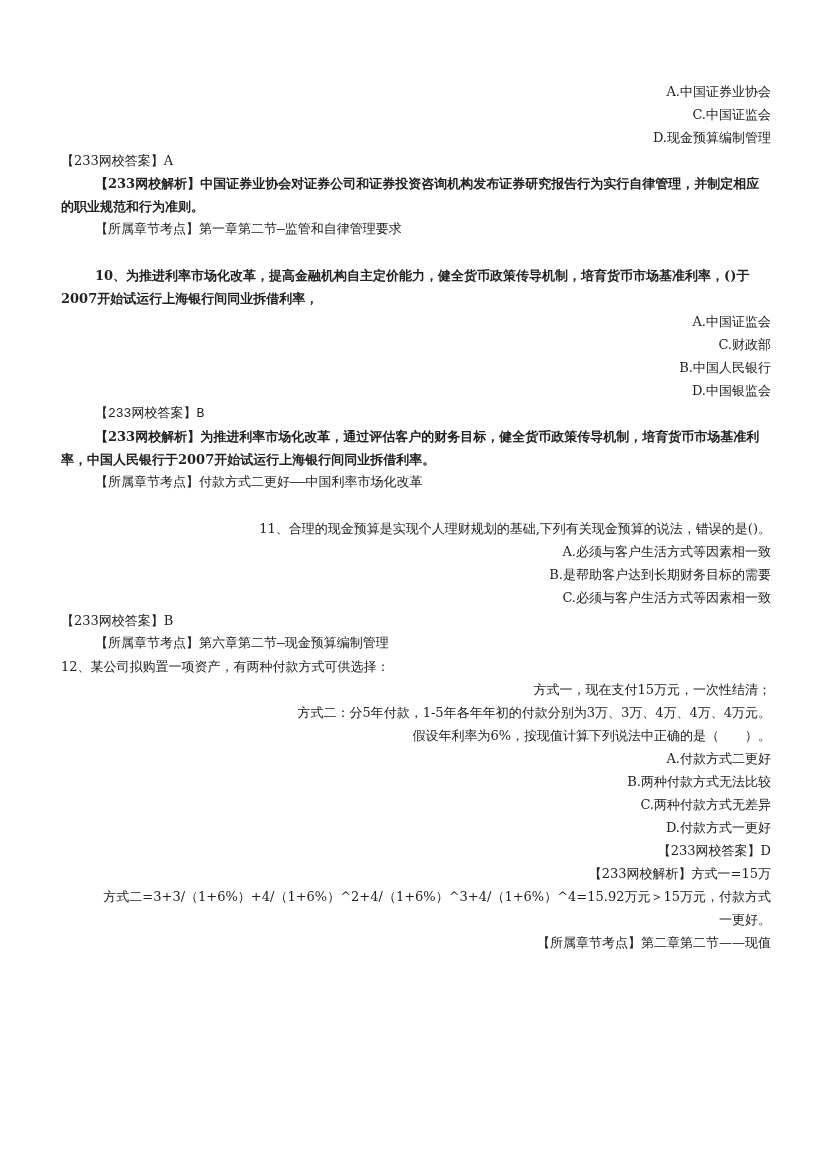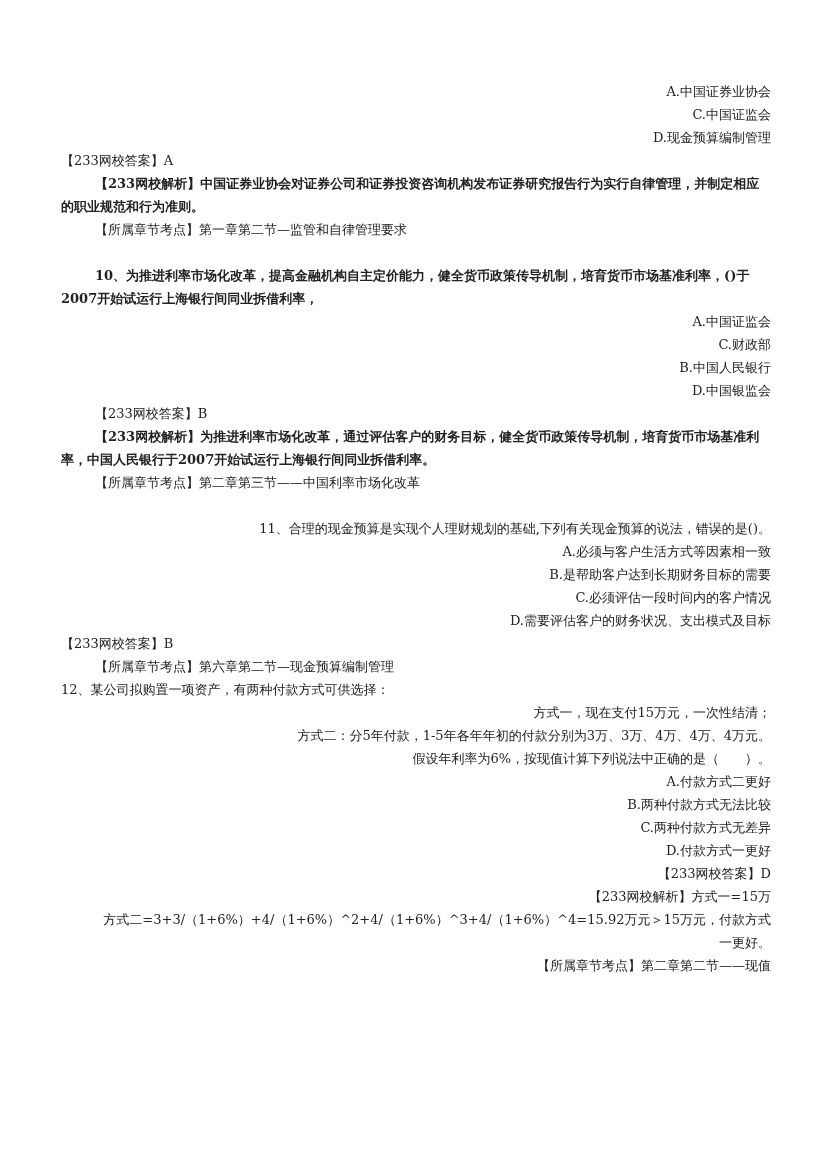--- a/index.html
+++ b/index.html
@@ -20,21 +20,21 @@
       position: absolute;
       left: 61px;
       top: 80px;
       width: 710px;
     }
     .line {
       line-height: 23px;
       white-space: normal;
     }
     .indent1 { padding-left: 30px; text-align: right; }
-    .indent2 { padding-left: 34px; }
+    .indent2 { padding-left: 34px; font-family: Liberation Mono, monospace; }
     .para {
       text-indent: 34px;
       line-height: 23px;
       font-weight: bold;
     }
     .gap { height: 23px; }
     .q-block { margin: 0; }
   </style>
 </head>
 <body>
@@ -53,31 +53,30 @@
   <div class="gap"></div>
 
   <div class="q-block">
     <div class="para">10、为推进利率市场化改革，提高金融机构自主定价能力，健全货币政策传导机制，培育货币市场基准利率，()于2007开始试运行上海银行间同业拆借利率，</div>
     <div class="line indent1">A.中国证监会</div>
     <div class="line indent1">C.财政部</div>
     <div class="line indent1">B.中国人民银行</div>
     <div class="line indent1">D.中国银监会</div>
     <div class="line indent2">【233网校答案】B</div>
     <div class="para">【233网校解析】为推进利率市场化改革，通过评估客户的财务目标，健全货币政策传导机制，培育货币市场基准利率，中国人民银行于2007开始试运行上海银行间同业拆借利率。</div>
-    <div class="line indent2">【所属章节考点】第二章第三节——中国利率市场化改革</div>
+    <div class="line indent2">【所属章节考点】付款方式二更好——中国利率市场化改革</div>
   </div>
 
   <div class="gap"></div>
 
   <div class="q-block">
     <div class="line indent1">11、合理的现金预算是实现个人理财规划的基础,下列有关现金预算的说法，错误的是()。</div>
     <div class="line indent1">A.必须与客户生活方式等因素相一致</div>
     <div class="line indent1">B.是帮助客户达到长期财务目标的需要</div>
-    <div class="line indent1">C.必须评估一段时间内的客户情况</div>
-    <div class="line indent1">D.需要评估客户的财务状况、支出模式及目标</div>
+    <div class="line indent1">C.必须与客户生活方式等因素相一致</div>
     <div class="line">【233网校答案】B</div>
     <div class="line indent2">【所属章节考点】第六章第二节—现金预算编制管理</div>
   </div>
 
   <div class="q-block">
     <div class="line">12、某公司拟购置一项资产，有两种付款方式可供选择：</div>
     <div class="line indent1">方式一，现在支付15万元，一次性结清；</div>
     <div class="line indent1">方式二：分5年付款，1-5年各年年初的付款分别为3万、3万、4万、4万、4万元。</div>
     <div class="line indent1">假设年利率为6%，按现值计算下列说法中正确的是（　　）。</div>
     <div class="line indent1">A.付款方式二更好</div>

